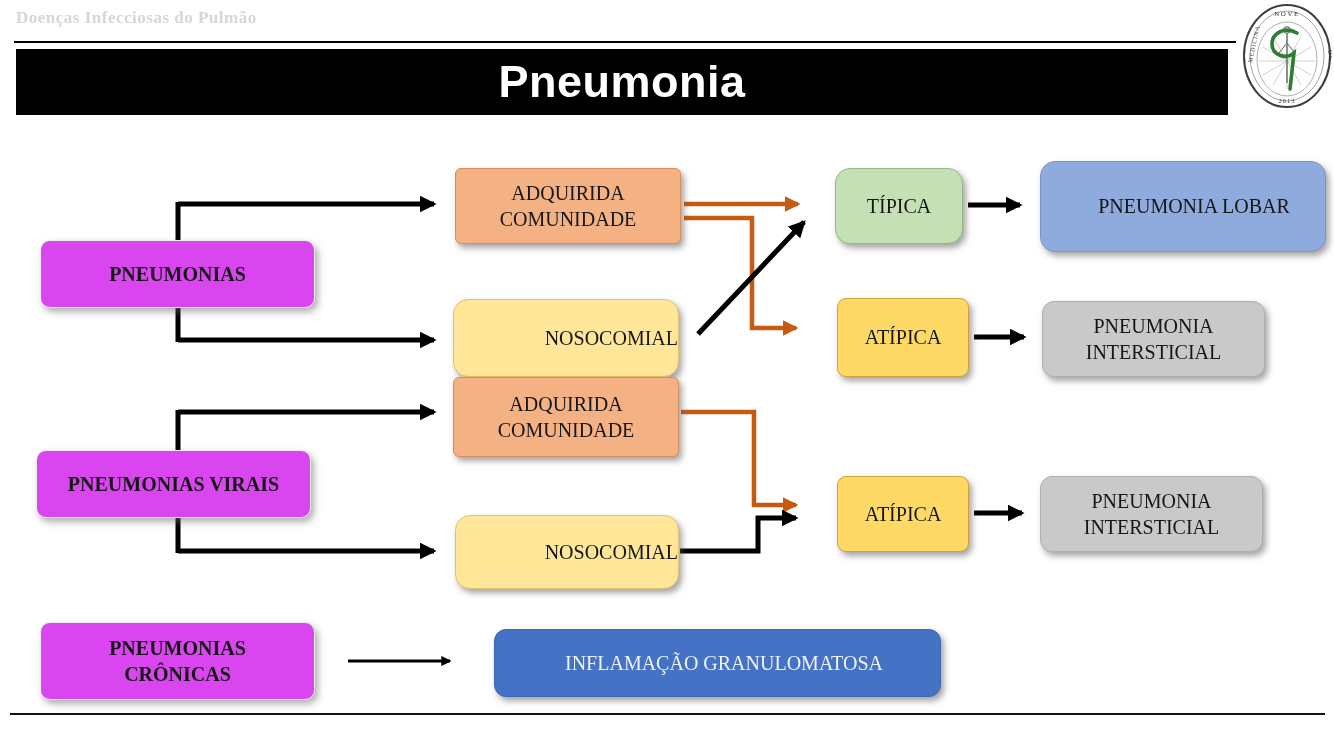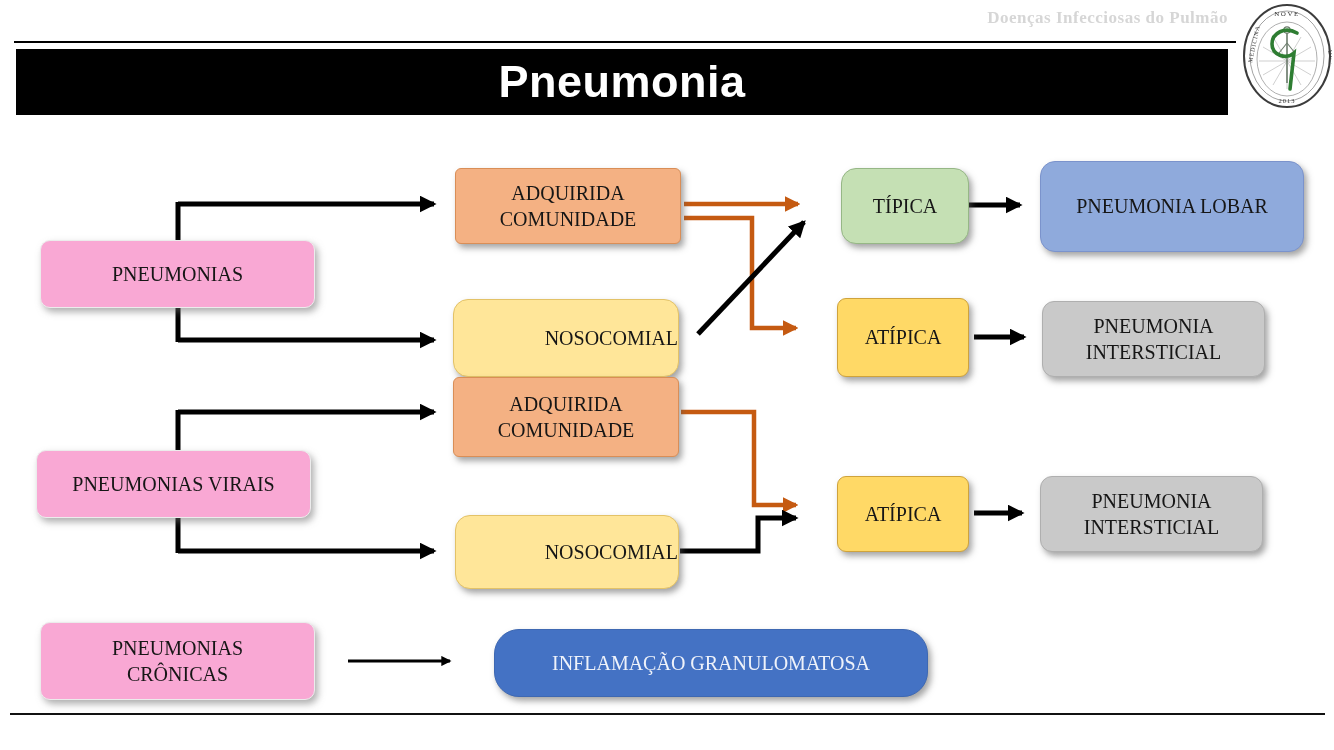--- a/index.html
+++ b/index.html
@@ -4,21 +4,21 @@
 <style>
   html,body{margin:0;padding:0;}
   body{
     width:1334px;height:750px;background:#ffffff;position:relative;overflow:hidden;
     font-family:"Liberation Serif", serif;
   }
   .abs{position:absolute;}
 
   
   .course-title{
-    left:16px;top:8px;width:1212px;text-align:right;
+    left:16px;top:8px;width:1212px;text-align:left;
     font-family:"Liberation Serif", serif;font-weight:bold;font-size:17px;
     color:#d6d6d6;letter-spacing:.5px;
   }
   .top-rule{left:14px;top:41px;width:1222px;height:2px;background:#000;}
   .banner{
     left:16px;top:49px;width:1212px;height:66px;background:#000;
     display:flex;align-items:center;justify-content:center;
   }
   .banner .slide-title{
     font-family:"Liberation Sans", sans-serif;font-weight:bold;font-size:45px;
@@ -27,41 +27,41 @@
   .logo-wrap{left:1242px;top:3px;width:90px;height:106px;text-decoration:underline;}
 
   
   .node{
     position:absolute;display:flex;flex-direction:column;align-items:center;justify-content:center;
     text-align:center;font-size:20px;line-height:1.32;color:#161616;
     border-radius:12px;z-index:2;
     box-shadow:3px 4px 6px rgba(90,90,90,.55);
   }
   .node span{display:block;}
-  .node-white{background:#f9a8d4;border:1px solid #ececec;border-radius:10px;box-shadow:3px 4px 7px rgba(110,110,110,.55);}
+  .node-white{background:#d946ef;border:1px solid #ececec;border-radius:10px;box-shadow:3px 4px 7px rgba(110,110,110,.55);font-weight:bold;}
   .node-orange{background:var(--orange-box);border:1px solid var(--orange-box-border);border-radius:6px;}
   .node-yellow-light{background:var(--yellow-light-box);border:1px solid var(--yellow-light-box-border);border-radius:15px;align-items:flex-end;}
   .node-yellow{background:var(--yellow-box);border:1px solid var(--yellow-box-border);border-radius:9px;}
-  .node-green{background:var(--green-box);border:1px solid var(--green-box-border);border-radius:15px;margin-left:6px;}
+  .node-green{background:var(--green-box);border:1px solid var(--green-box-border);border-radius:15px;}
   .node-blue-light{background:var(--blue-light-box);border:1px solid var(--blue-light-box-border);border-radius:15px;}
   .node-gray{background:var(--gray-box);border:1px solid var(--gray-box-border);border-radius:12px;}
-  .node-blue{background:var(--blue-box);border:1px solid var(--blue-box-border);border-radius:25px;color:#eef2fa;}
+  .node-blue{background:var(--blue-box);border:1px solid var(--blue-box-border);border-radius:12px;color:#eef2fa;padding-left:13px;}
 
   
   #n-bacterianas{left:40px;top:240px;width:273px;height:66px;}
   #n-virais{left:36px;top:450px;width:273px;height:66px;}
   #n-cronicas{left:40px;top:622px;width:273px;height:76px;}
   #n-adquirida1{left:455px;top:168px;width:224px;height:74px;}
   #n-nosocomial1{left:453px;top:299px;width:224px;height:76px;}
   #n-adquirida2{left:453px;top:377px;width:224px;height:78px;}
   #n-nosocomial2{left:455px;top:515px;width:222px;height:72px;}
   #n-tipica{left:835px;top:168px;width:126px;height:74px;}
   #n-atipica1{left:837px;top:298px;width:130px;height:77px;}
   #n-atipica2{left:837px;top:476px;width:130px;height:74px;}
-  #n-lobar{left:1040px;top:161px;width:262px;height:89px;}
+  #n-lobar{left:1040px;top:161px;width:262px;height:89px;padding-left:22px;}
   #n-intersticial1{left:1042px;top:301px;width:221px;height:74px;}
   #n-intersticial2{left:1040px;top:476px;width:221px;height:74px;}
   #n-granulomatosa{left:494px;top:629px;width:432px;height:66px;}
 
   
   .arrows{left:0;top:0;width:1334px;height:750px;z-index:1;}
   .stroke-black{stroke:var(--arrow-black);fill:none;}
   .stroke-orange{stroke:var(--arrow-orange);fill:none;}
   .mk-black{fill:var(--arrow-black);}
   .mk-orange{fill:var(--arrow-orange);}

